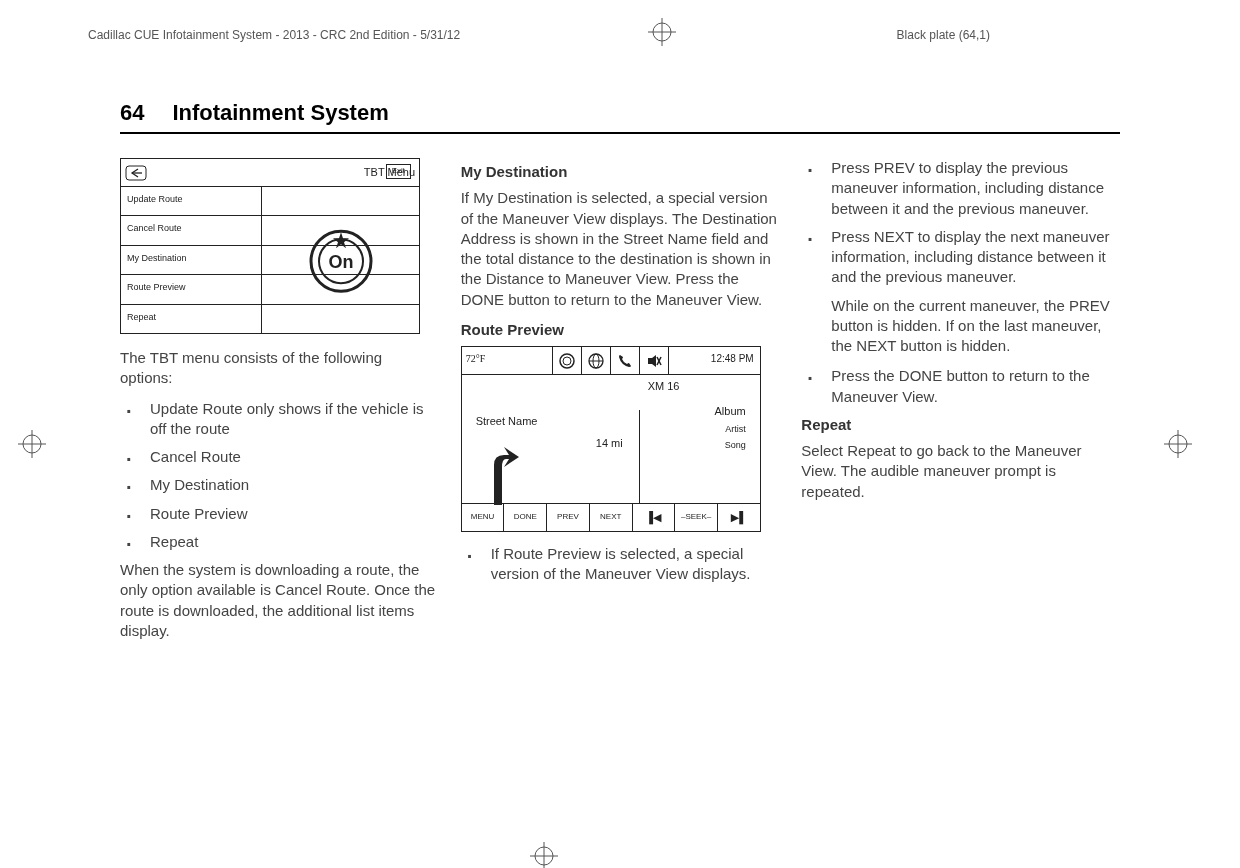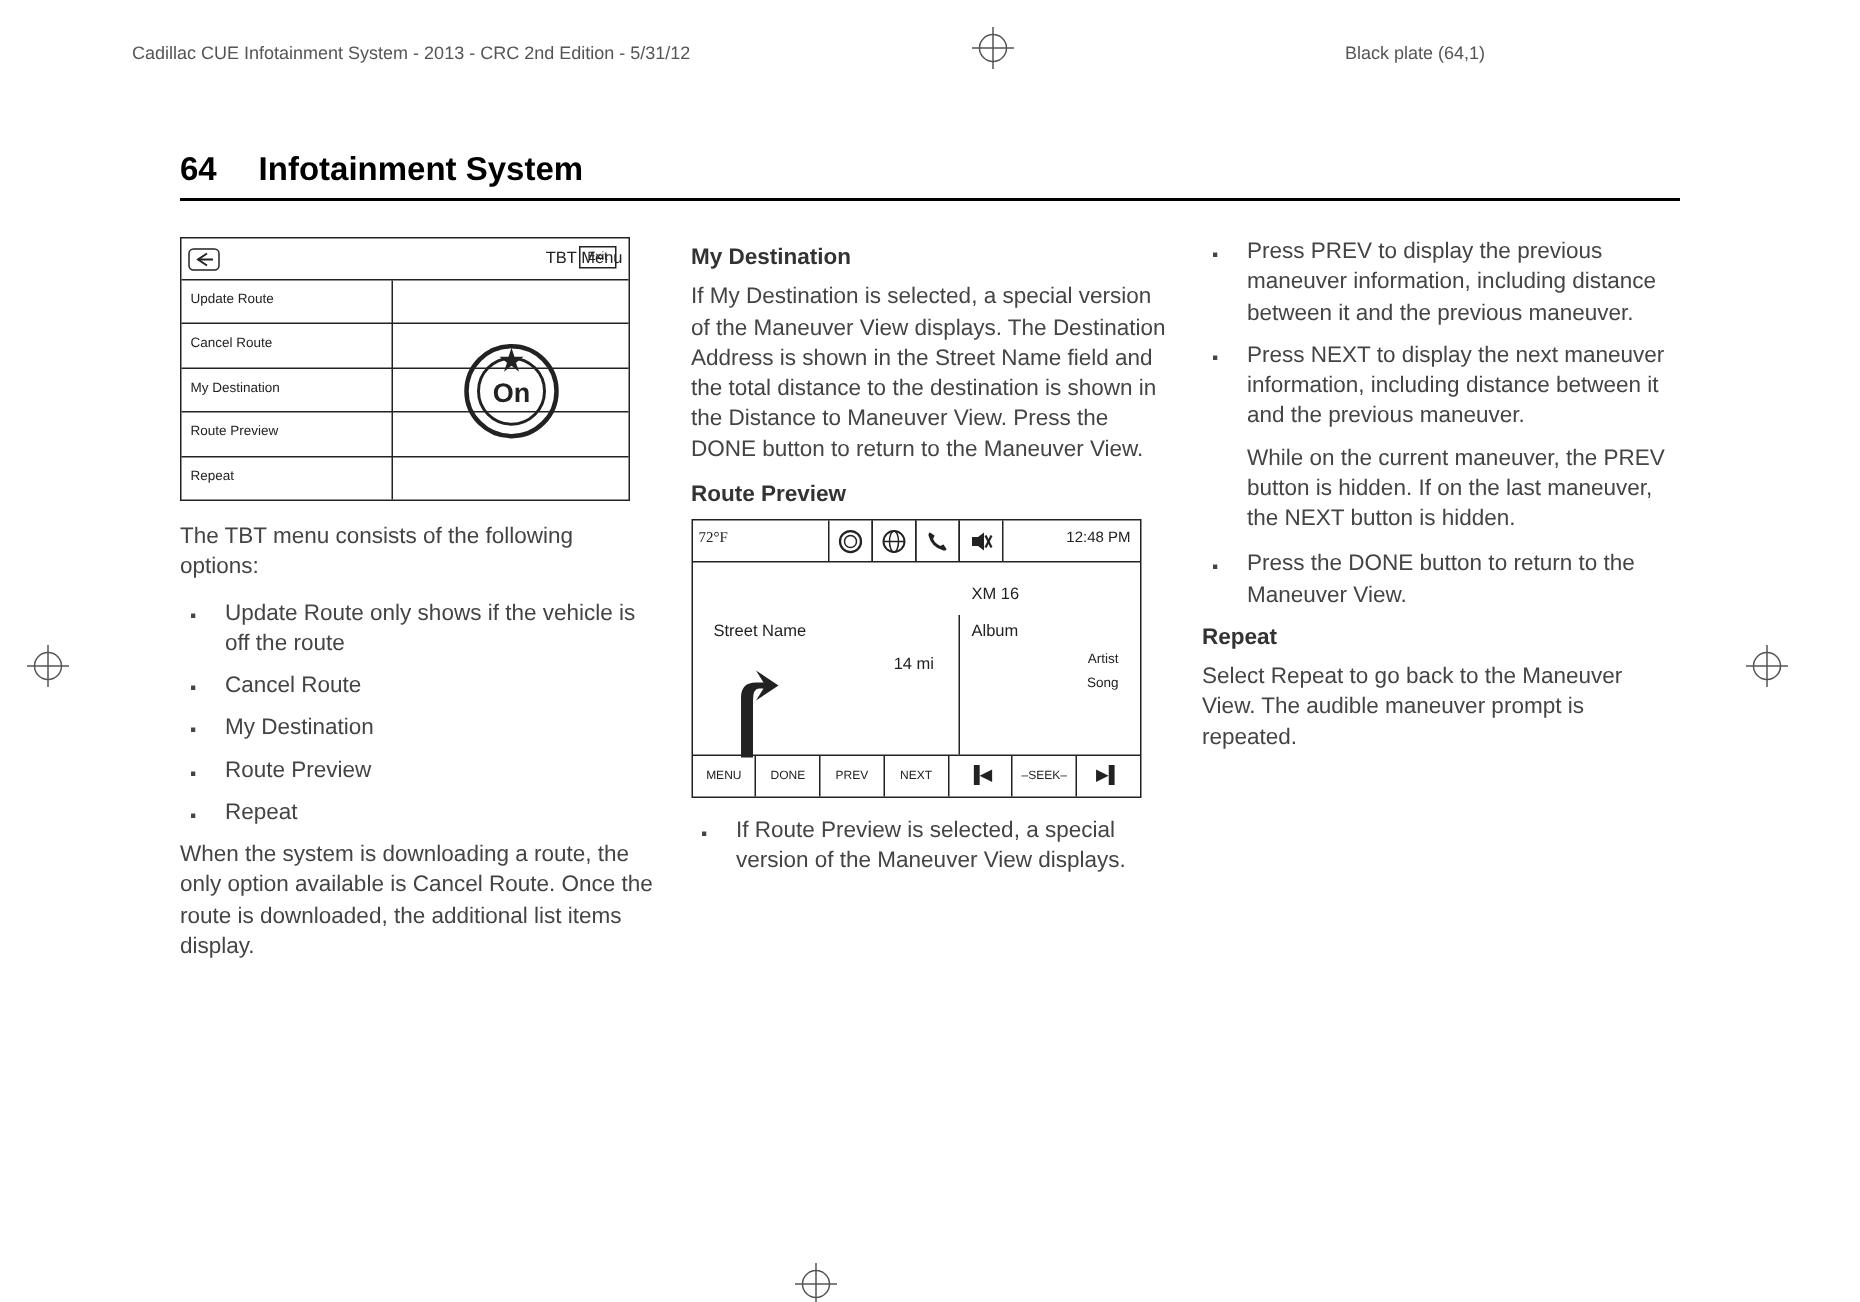--- a/index.html
+++ b/index.html
@@ -229,22 +229,22 @@
   }
   .rp-arrow {
     position: absolute;
     left: 12px;
     top: 30px;
   }
   .rp-mid-right {
     flex: 1;
     padding: 4px 8px;
   }
-  .rp-mid-right .xm { font-size: 11px; margin-bottom: 10px; margin-top:10px;}
-  .rp-mid-right .album { font-size: 11px; padding-right: 6px; }
+  .rp-mid-right .xm { font-size: 11px; margin-bottom: 10px; margin-top:0;}
+  .rp-mid-right .album { font-size: 11px; text-align: right; padding-right: 6px; }
   .rp-mid-right .small { font-size: 9px; text-align: right; padding-right: 6px; margin-top:4px;}
   .rp-bottom {
     display: flex;
     height: 28px;
     border-top: 1px solid #222;
   }
   .rp-btn {
     flex: 1;
     border-right: 1px solid #222;
     display: flex;

